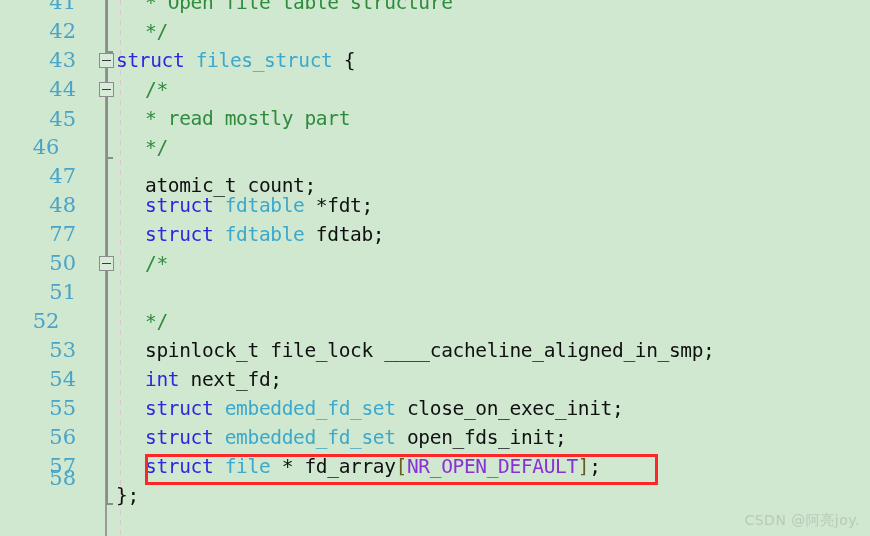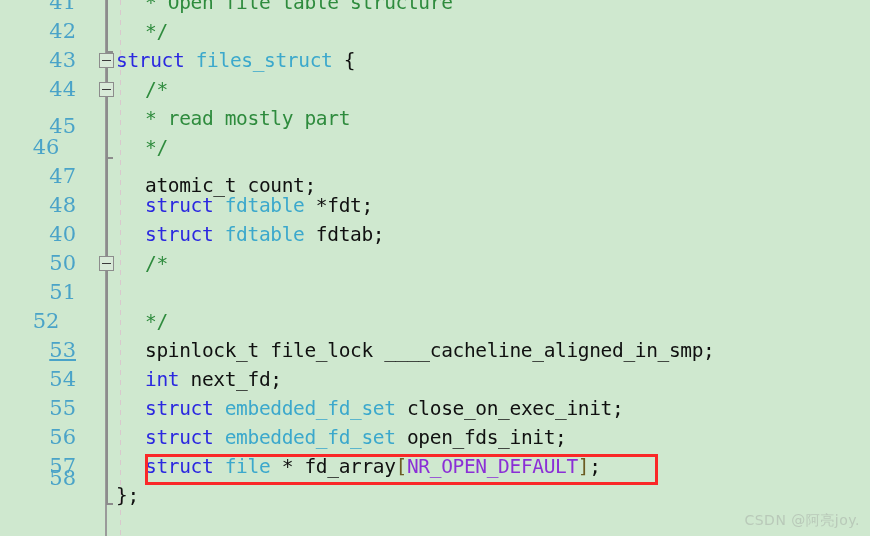--- a/index.html
+++ b/index.html
@@ -158,29 +158,29 @@
 </head>
 <body>
 
 <div id="editor">
 
   <div id="gutter">
       <div class="ln" style="top: -12px;">41</div>
       <div class="ln" style="top: 17px;">42</div>
       <div class="ln" style="top: 46px;">43</div>
       <div class="ln" style="top: 75px;">44</div>
-      <div class="ln" style="top: 112px;">45</div>
+      <div class="ln" style="top: 105px;">45</div>
       <div class="ln" style="top: 133px; text-align: center;">46</div>
       <div class="ln" style="top: 162px;">47</div>
       <div class="ln" style="top: 191px;">48</div>
-      <div class="ln" style="top: 220px;">40</div>
+      <div class="ln" style="top: 220px;">77</div>
       <div class="ln" style="top: 249px;">50</div>
       <div class="ln" style="top: 278px;">51</div>
       <div class="ln" style="top: 307px; text-align: center;">52</div>
-      <div class="ln" style="top: 336px; text-decoration: underline;">53</div>
+      <div class="ln" style="top: 336px;">53</div>
       <div class="ln" style="top: 365px;">54</div>
       <div class="ln" style="top: 394px;">55</div>
       <div class="ln" style="top: 423px;">56</div>
       <div class="ln" style="top: 452px;">57</div>
       <div class="ln" style="top: 464px;">58</div>
     </div>
   <div id="gutter-sep"></div>
 
   <div id="foldcol">
       <div class="fold-line" style="top: 0px; height: 53px;"></div>

